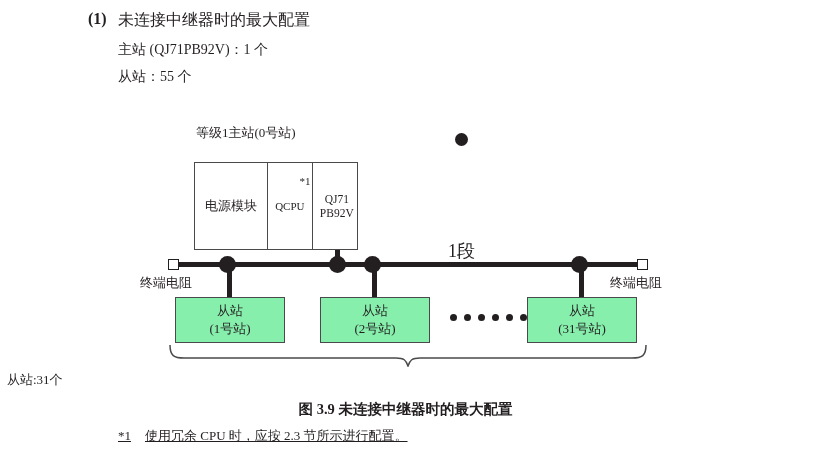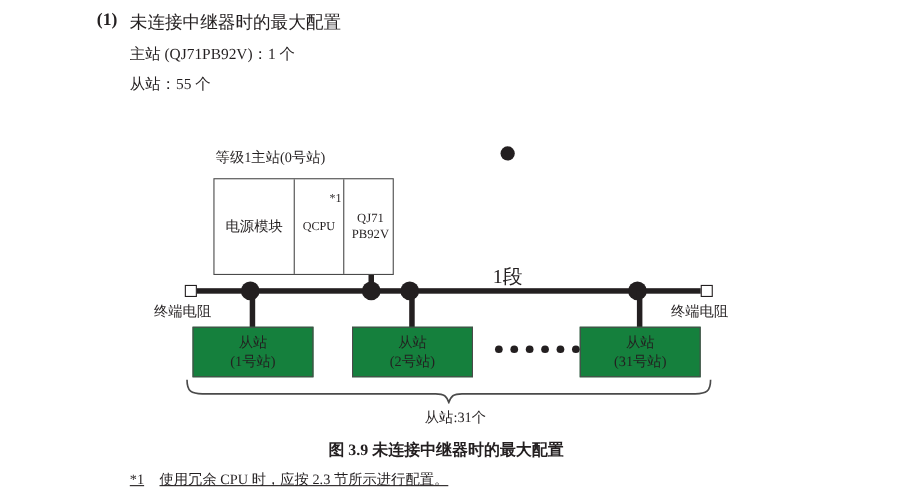--- a/index.html
+++ b/index.html
@@ -50,21 +50,21 @@
     width: 13px; height: 13px;
     border-radius: 50%;
     background: #231f20;
     display: inline-block;
     margin-right: 7px;
   }
   #legend .legend-text { font-size: 13px; }
 
   
   #master-label {
-    left: 196px; top: 134px;
+    left: 196px; top: 124px;
     font-size: 13px;
     white-space: nowrap;
   }
   #master-rack {
     left: 194px; top: 162px;
     width: 164px; height: 88px;
     box-sizing: border-box;
     border: 1.4px solid #4a4a4a;
     background: #ffffff;
     display: flex;
@@ -121,21 +121,21 @@
     background: #231f20;
     top: 256px;
   }
   .drop-line { width: 5px; background: #231f20; }
   #drop-master { left: 335px; top: 250px; height: 14px; }
 
   
   .slave-box {
     box-sizing: border-box;
     border: 1.4px solid #4a4a4a;
-    background: #15803d;
+    background: #86efac;
     width: 110px; height: 46px;
     top: 297px;
     display: flex;
     flex-direction: column;
     align-items: center;
     justify-content: center;
     font-size: 13px;
     line-height: 1.4;
   }
   #slave-box-0  { left: 175px; }
@@ -155,21 +155,21 @@
     width: 7px; height: 7px;
     border-radius: 50%;
     background: #231f20;
     display: block;
   }
 
   
   #slave-brace { left: 168px; top: 345px; }
   #brace-label {
     left: 0; right: 0; top: 371px;
-    text-align: center;
+    text-align: left;
     font-size: 13px;
     margin-left: 22px;
   }
   #brace-label span { margin-left: -15px; }
 
   
   #figure-caption {
     left: 0; right: 0; top: 400px;
     text-align: center;
     font-size: 14.5px;

